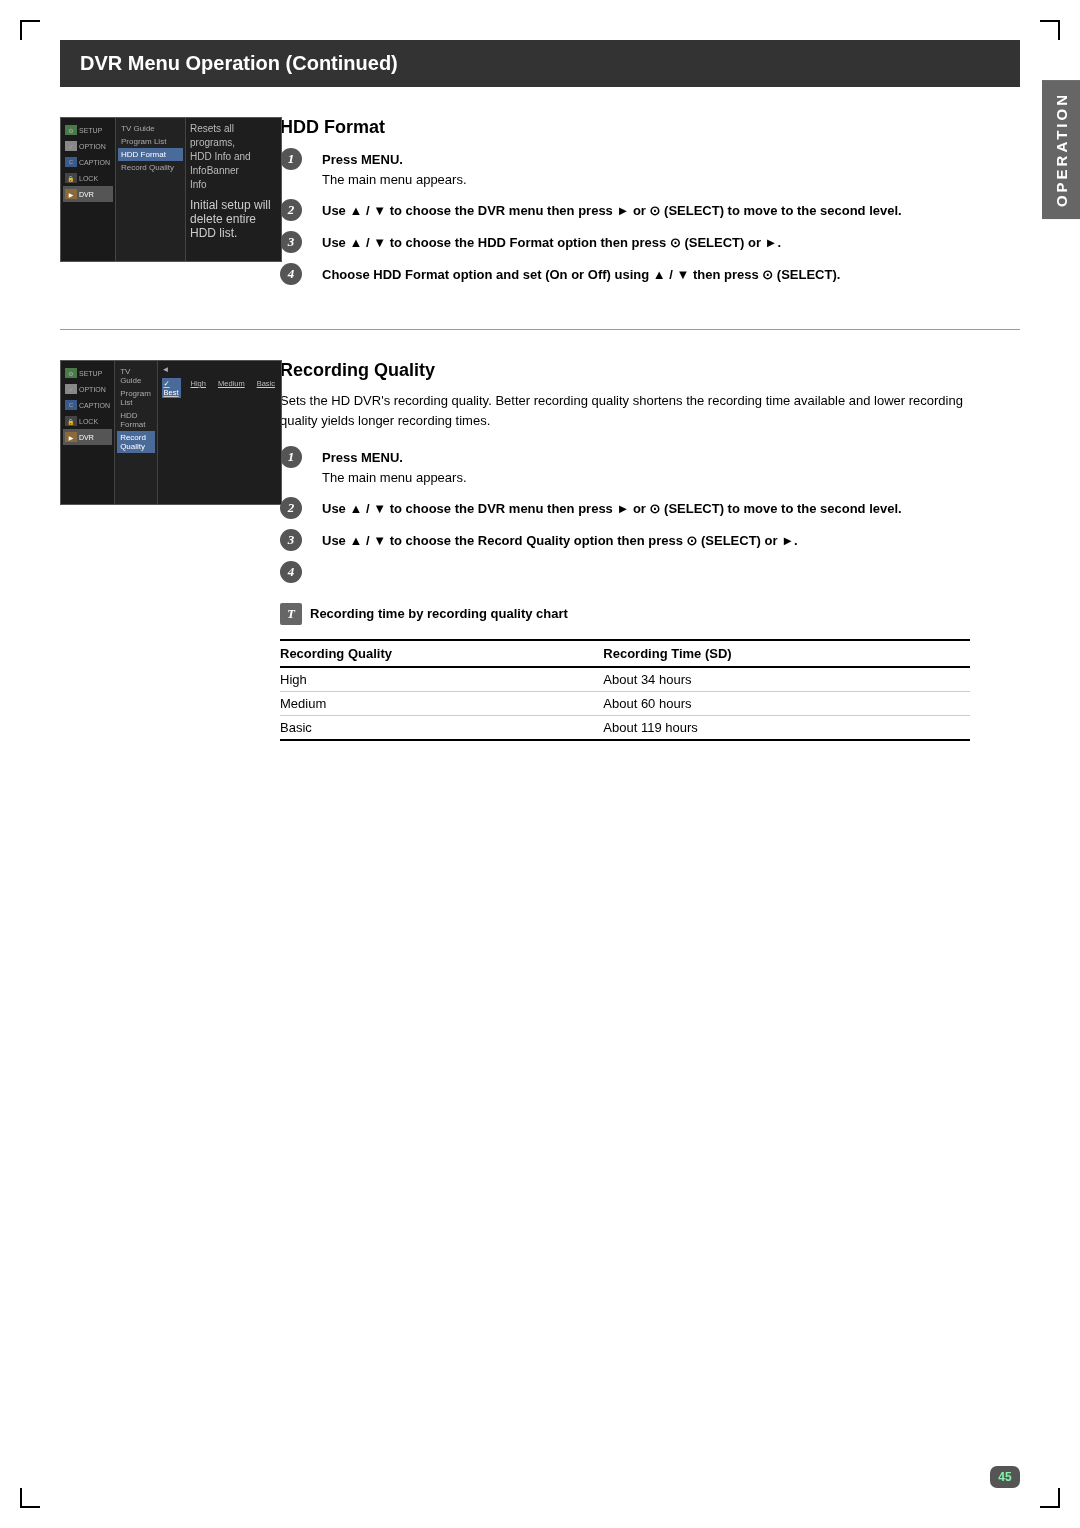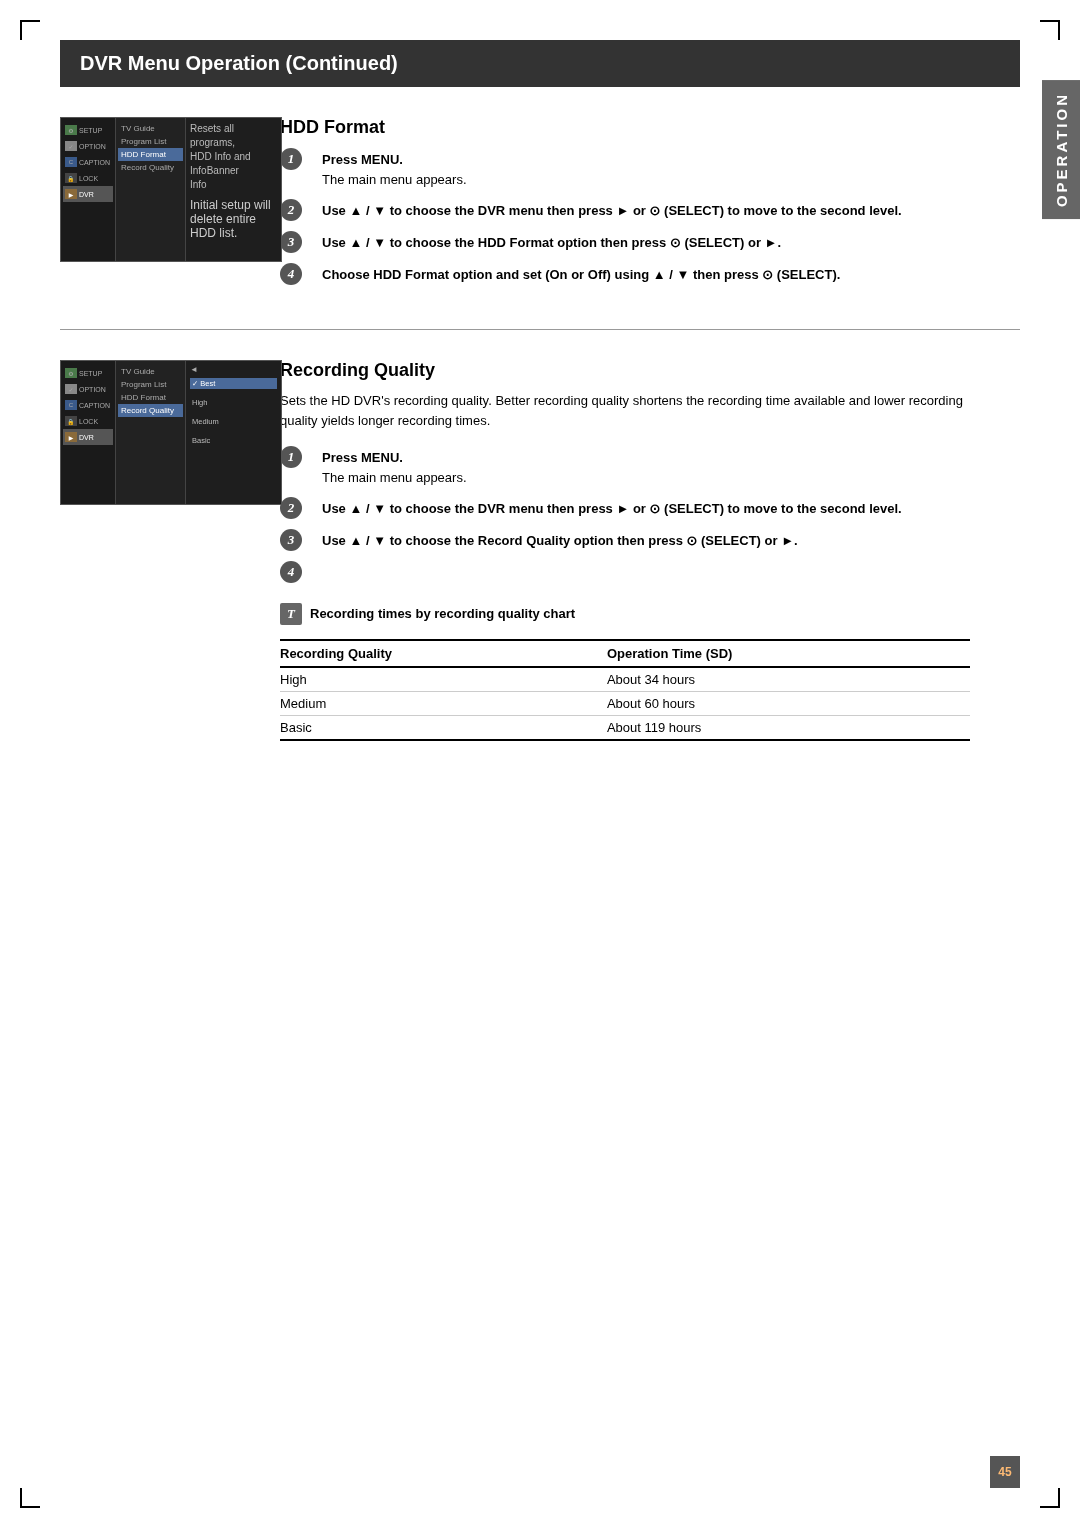--- a/index.html
+++ b/index.html
@@ -298,36 +298,36 @@
       margin-top: 30px;
       padding-right: 50px;
     }
 
     
     .page-number {
       position: absolute;
       bottom: 40px;
       right: 60px;
       background: #555;
-      color: #fdba74;
+      color: #86efac;
       width: 30px;
-      height: 32px;
+      height: 22px;
       display: flex;
       align-items: center;
       justify-content: center;
       font-size: 12px;
       font-weight: bold;
-      border-radius: 0;
+      border-radius: 7px;
     }
 
     .menu-right-options {
       display: flex;
-      flex-direction: column;
       gap: 8px;
       margin-top: 4px;
+      text-decoration: underline;
     }
 
     .menu-option-item {
       font-size: 7.5px;
       color: #bbb;
       padding: 1px 2px;
     }
 
     .menu-option-item.selected {
       background: #4a6a9a;
@@ -519,28 +519,28 @@
         </div>
 
         <div class="step">
           <div class="step-number">4</div>
         </div>
 
       </div>
 
       <div class="note-box">
         <div class="note-icon">T</div>
-        <div class="note-text">Recording times by recording quality chart</div>
+        <div class="note-text">Recording time by recording quality chart</div>
       </div>
 
       <table class="quality-table">
         <thead>
           <tr>
             <th>Recording Quality</th>
-            <th>Operation Time (SD)</th>
+            <th>Recording Time (SD)</th>
           </tr>
         </thead>
         <tbody>
           <tr>
             <td>High</td>
             <td>About 34 hours</td>
           </tr>
           <tr>
             <td>Medium</td>
             <td>About 60 hours</td>

